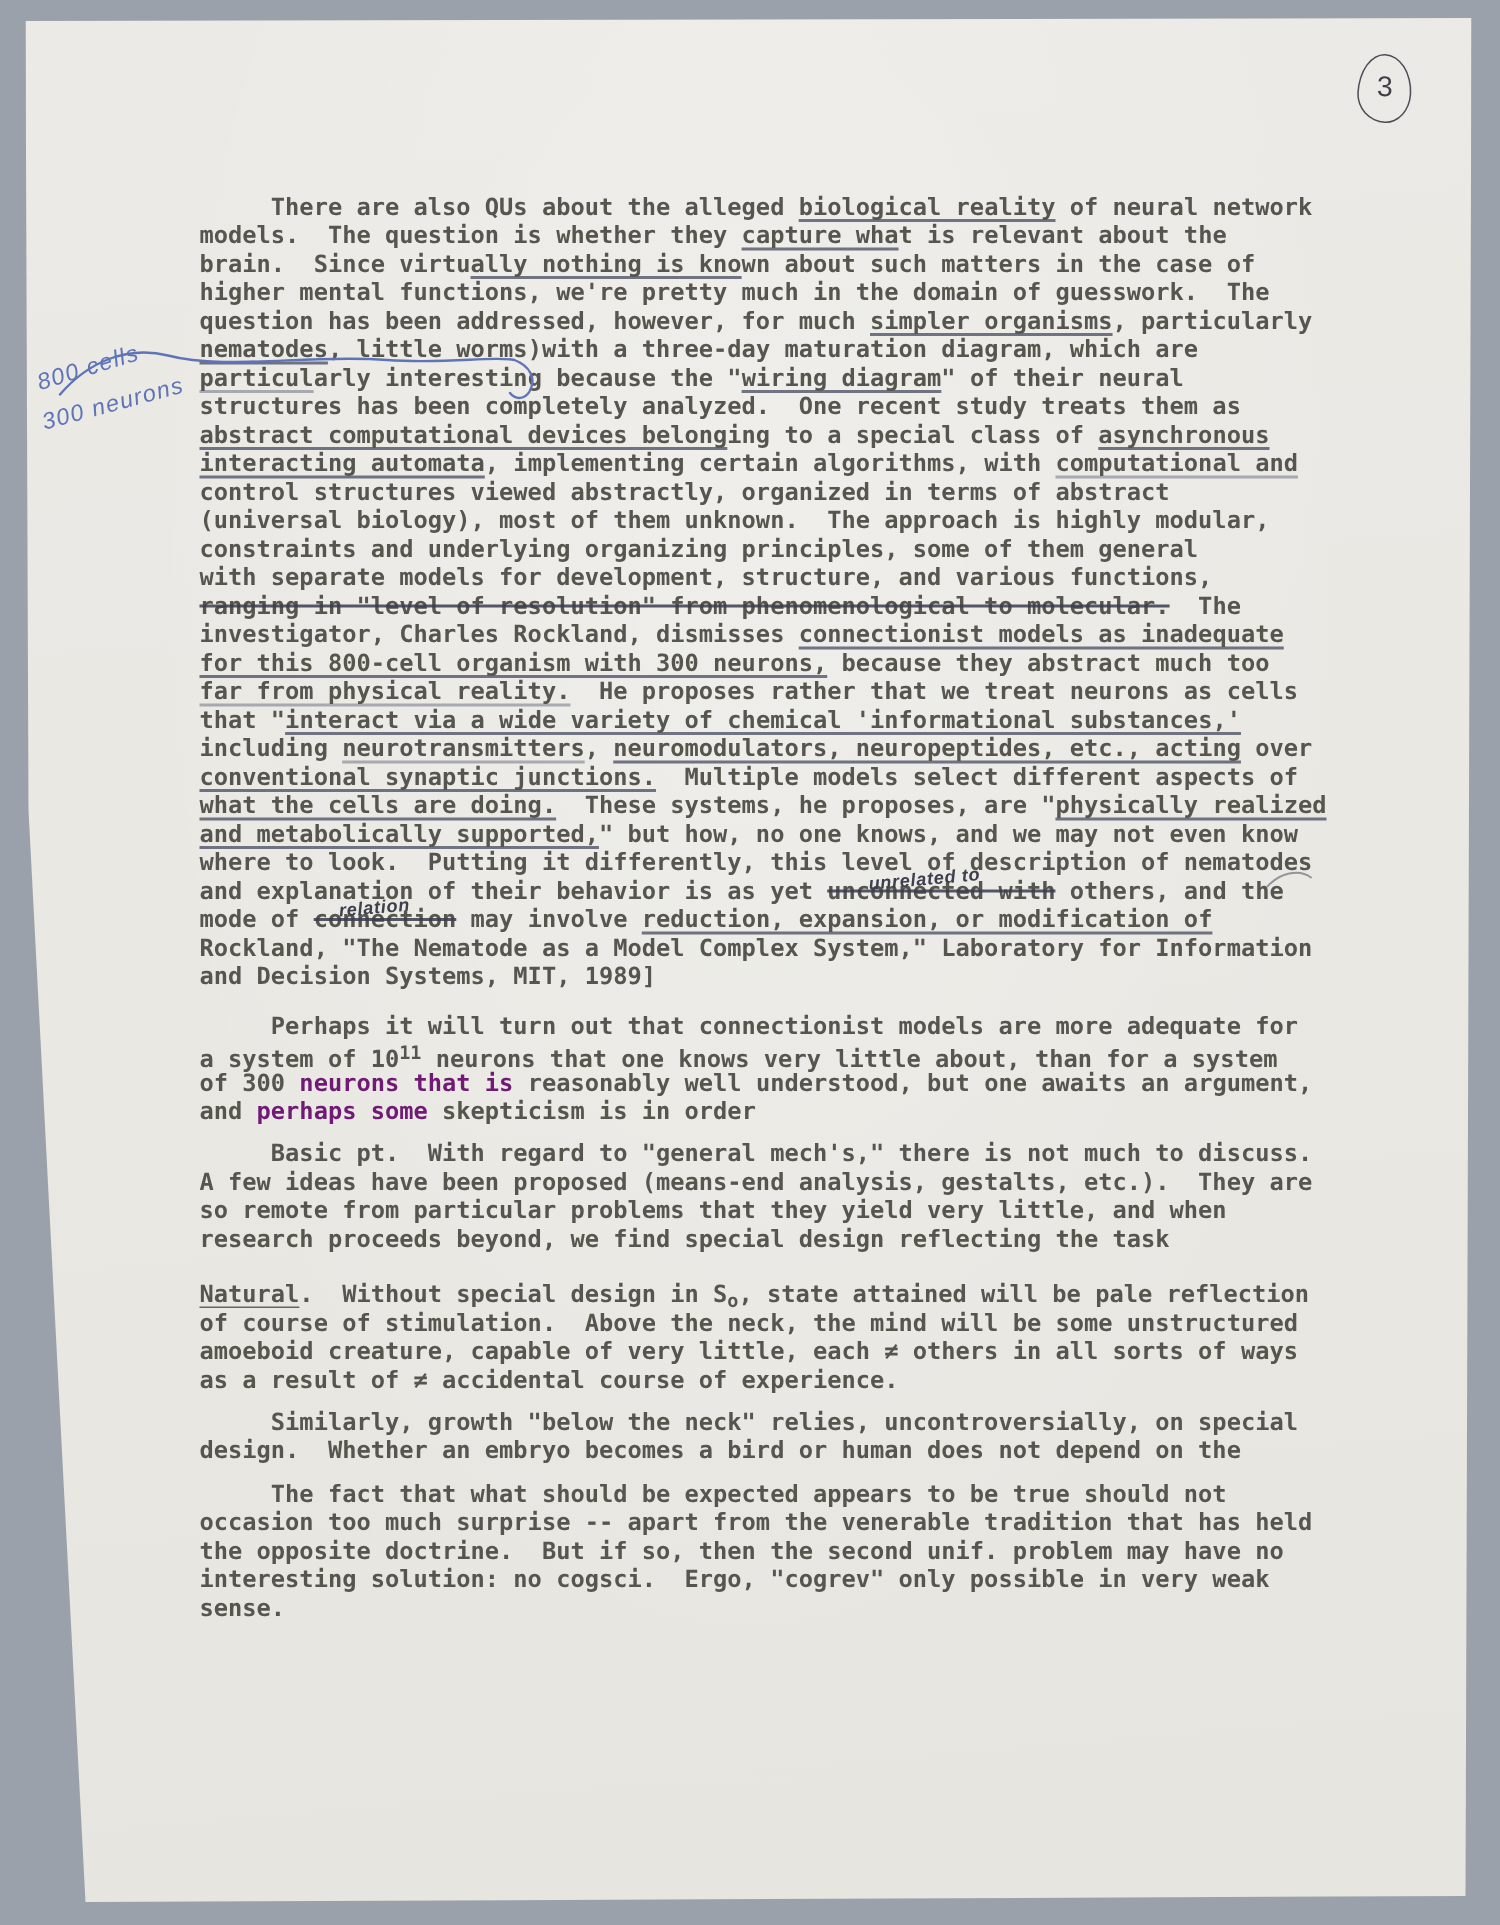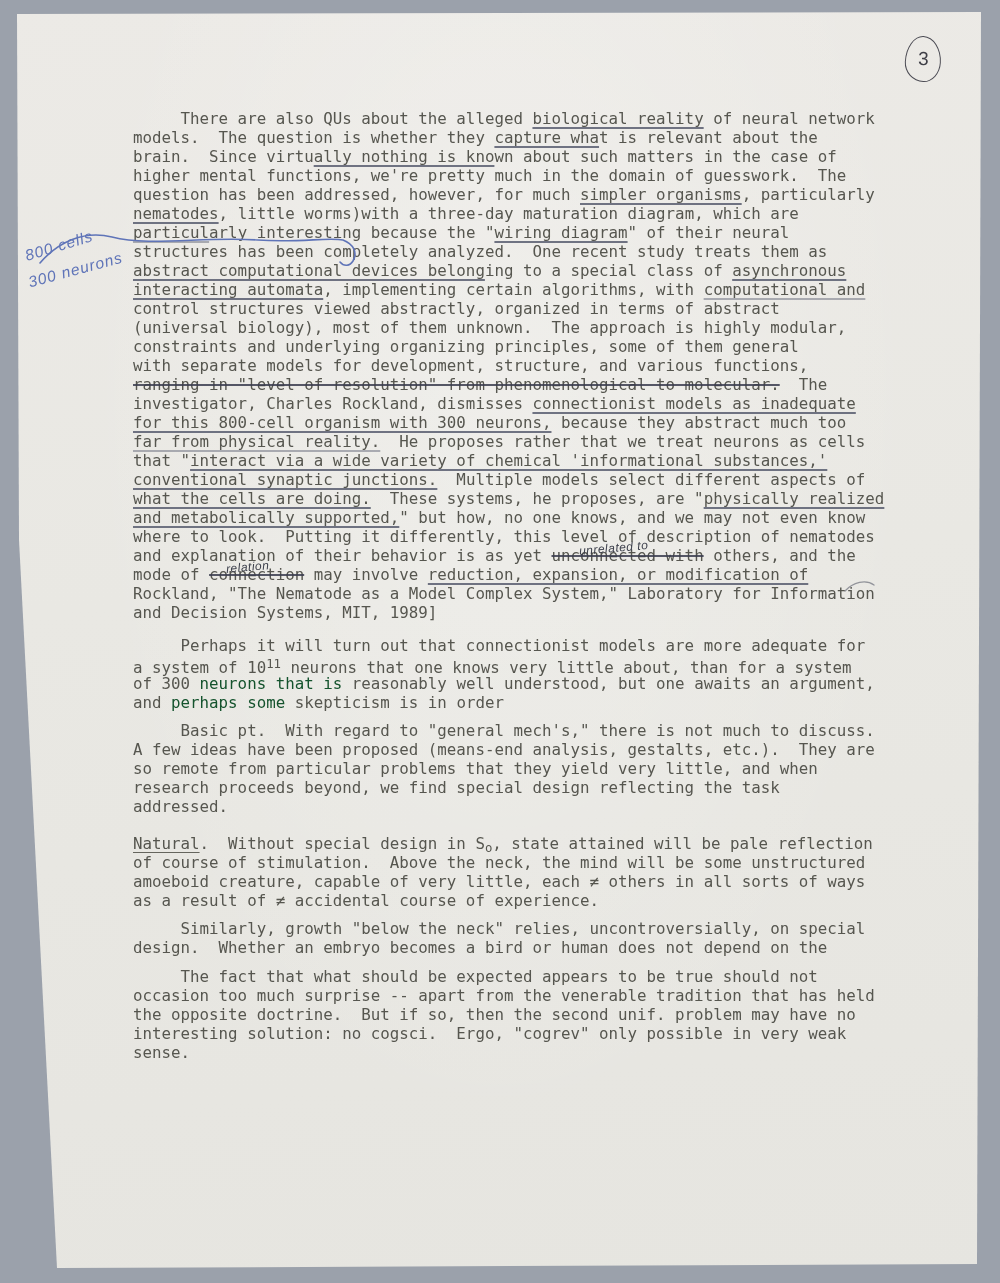--- a/index.html
+++ b/index.html
@@ -12,24 +12,25 @@
   }
   .scene{position:absolute;inset:0;width:1000px;height:1283px;}
   .paper{
     position:absolute;inset:0;
     background:
       radial-gradient(ellipse at 50% 30%, rgba(255,255,255,0.25), rgba(255,255,255,0) 60%),
       linear-gradient(175deg,#eceae6 0%, #e9e8e3 45%, #e6e5e0 100%);
     clip-path:polygon(17px 14px, 981px 12px, 977px 1264px, 57px 1268px, 19px 540px);
   }
   .doc{
-    position:absolute;left:133px;top:109px;width:770px;
+    position:absolute;left:133px;top:128px;width:770px;
     color:#56564f;
     font-size:15.8px;line-height:19px;
     letter-spacing:0px;
+    font-weight:bold;
   }
   .para{margin:0;}
   .line{white-space:pre;height:19px;}
   .seg{}
   .u{
     text-decoration:underline;
     text-decoration-thickness:1.6px;
     text-underline-offset:3px;
     text-decoration-color:rgba(68,73,95,0.75);
   }
@@ -38,21 +39,21 @@
     text-decoration:line-through;
     text-decoration-thickness:1.7px;
     text-decoration-color:rgba(58,60,78,0.85);
   }
   .tun{
     text-decoration:underline;
     text-decoration-thickness:1.2px;
     text-underline-offset:3px;
     text-decoration-color:rgba(86,86,79,0.9);
   }
-  .fade{color:#14532d;}
+  .fade{color:#701a75;}
   .sup{font-size:0.78em;vertical-align:0.42em;}
   .sub{font-size:0.78em;vertical-align:-0.28em;}
   .handwrap{position:relative;display:inline-block;}
   .hand-above{
     position:absolute;left:18%;bottom:0.62em;
     font-family:"Liberation Sans", sans-serif;
     font-style:italic;font-size:12px;letter-spacing:0.5px;
     color:#3d404c;white-space:nowrap;
     transform:rotate(-5deg);
   }
@@ -98,41 +99,41 @@
         <div class="line"><span class="seg u">interacting automata</span><span class="seg">, implementing certain algorithms, with </span><span class="seg u light">computational and</span></div>
         <div class="line"><span class="seg">control structures viewed abstractly, organized in terms of abstract</span></div>
         <div class="line"><span class="seg">(universal biology), most of them unknown.  The approach is highly modular,</span></div>
         <div class="line"><span class="seg">constraints and underlying organizing principles, some of them general</span></div>
         <div class="line"><span class="seg">with separate models for development, structure, and various functions,</span></div>
         <div class="line"><span class="seg st">ranging in "level of resolution" from phenomenological to molecular.</span><span class="seg">  The</span></div>
         <div class="line"><span class="seg">investigator, Charles Rockland, dismisses </span><span class="seg u">connectionist models as inadequate</span></div>
         <div class="line"><span class="seg u">for this 800-cell organism with 300 neurons,</span><span class="seg"> because they abstract much too</span></div>
         <div class="line"><span class="seg u light">far from physical reality.</span><span class="seg">  He proposes rather that we treat neurons as cells</span></div>
         <div class="line"><span class="seg">that "</span><span class="seg u">interact via a wide variety of chemical 'informational substances,'</span></div>
+        <div class="line"><span class="seg">including </span><span class="seg u light">neurotransmitters</span><span class="seg">, </span><span class="seg u">neuromodulators, neuropeptides, etc., acting</span><span class="seg"> over</span></div>
         <div class="line"><span class="seg u">conventional synaptic junctions.</span><span class="seg">  Multiple models select different aspects of</span></div>
         <div class="line"><span class="seg u">what the cells are doing.</span><span class="seg">  These systems, he proposes, are "</span><span class="seg u">physically realized</span></div>
         <div class="line"><span class="seg u">and metabolically supported,</span><span class="seg">" but how, no one knows, and we may not even know</span></div>
         <div class="line"><span class="seg">where to look.  Putting it differently, this level of description of nematodes</span></div>
         <div class="line"><span class="seg">and explanation of their behavior is as yet </span><span class="handwrap"><span class="seg st">unconnected with</span><span class="hand-above">unrelated to</span></span><span class="seg"> others, and the</span></div>
         <div class="line"><span class="seg">mode of </span><span class="handwrap"><span class="seg st">connection</span><span class="hand-above">relation</span></span><span class="seg"> may involve </span><span class="seg u">reduction, expansion, or modification of</span></div>
         <div class="line"><span class="seg">Rockland, "The Nematode as a Model Complex System," Laboratory for Information</span></div>
         <div class="line"><span class="seg">and Decision Systems, MIT, 1989]</span></div>
       </div>
       <div class="para" style="margin-top: 14px;">
         <div class="line"><span class="seg">     Perhaps it will turn out that connectionist models are more adequate for</span></div>
         <div class="line"><span class="seg">a system of 10</span><span class="seg sup">11</span><span class="seg"> neurons that one knows very little about, than for a system</span></div>
         <div class="line"><span class="seg">of 300 </span><span class="seg fade">neurons that is</span><span class="seg"> reasonably well understood, but one awaits an argument,</span></div>
         <div class="line"><span class="seg">and </span><span class="seg fade">perhaps some</span><span class="seg"> skepticism is in order</span></div>
       </div>
       <div class="para" style="margin-top: 9px;">
         <div class="line"><span class="seg">     Basic pt.  With regard to "general mech's," there is not much to discuss.</span></div>
         <div class="line"><span class="seg">A few ideas have been proposed (means-end analysis, gestalts, etc.).  They are</span></div>
         <div class="line"><span class="seg">so remote from particular problems that they yield very little, and when</span></div>
         <div class="line"><span class="seg">research proceeds beyond, we find special design reflecting the task</span></div>
-        <div class="line"><span class="seg">addressed.</span></div>
       </div>
       <div class="para" style="margin-top: 18px;">
         <div class="line"><span class="seg tun">Natural</span><span class="seg">.  Without special design in S</span><span class="seg sub">o</span><span class="seg">, state attained will be pale reflection</span></div>
         <div class="line"><span class="seg">of course of stimulation.  Above the neck, the mind will be some unstructured</span></div>
         <div class="line"><span class="seg">amoeboid creature, capable of very little, each ≠ others in all sorts of ways</span></div>
         <div class="line"><span class="seg">as a result of ≠ accidental course of experience.</span></div>
       </div>
       <div class="para" style="margin-top: 9px;">
         <div class="line"><span class="seg">     Similarly, growth "below the neck" relies, uncontroversially, on special</span></div>
         <div class="line"><span class="seg">design.  Whether an embryo becomes a bird or human does not depend on the</span></div>

